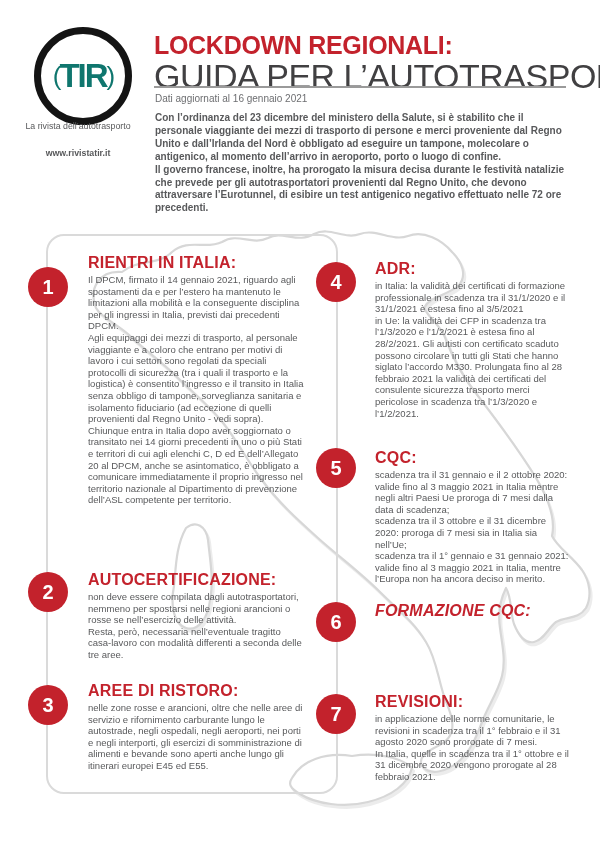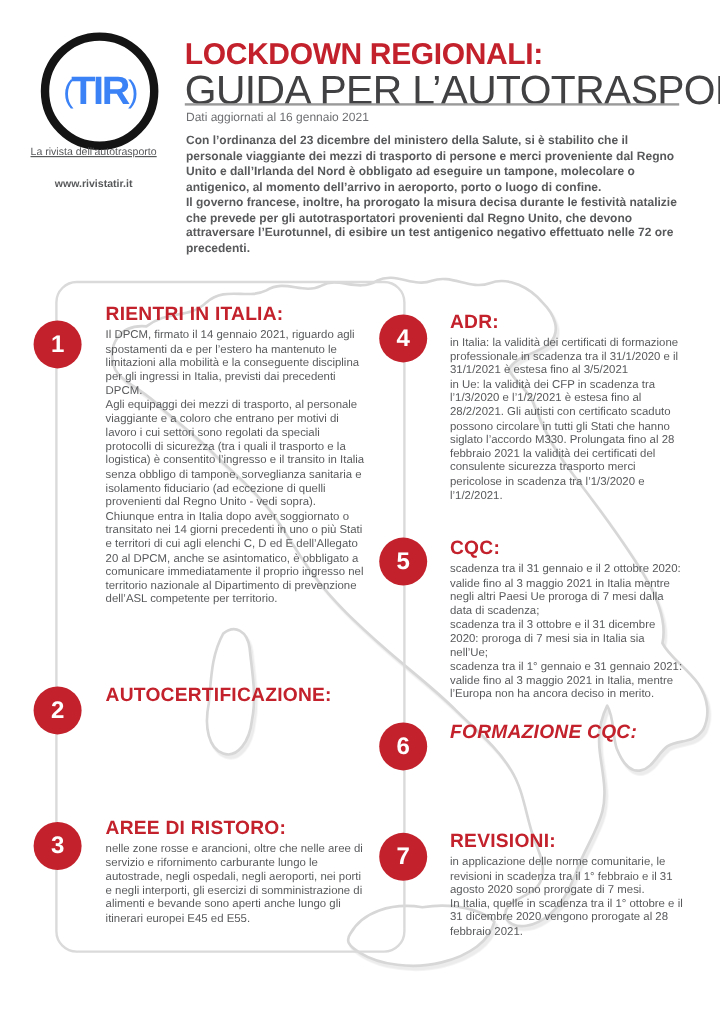--- a/index.html
+++ b/index.html
@@ -8,24 +8,24 @@
     font-family:"Liberation Sans","DejaVu Sans",sans-serif;
     color:#58595b;overflow:hidden;
   }
   .abs{position:absolute;}
   
   .logo-circle{
     left:34px;top:27px;width:84px;height:84px;border:7px solid #141414;
     border-radius:50%;display:flex;align-items:center;justify-content:center;
     background:#fff;z-index:5;
   }
-  .logo-text{font-weight:700;font-size:33px;letter-spacing:-2px;color:#3b82f6;white-space:nowrap;}
+  .logo-text{font-weight:700;font-size:33px;letter-spacing:-2px;color:#0f766e;white-space:nowrap;}
   .logo-paren{font-weight:400;font-size:26px;vertical-align:2px;}
   .logo-tagline{left:6px;width:144px;text-align:center;font-size:8.8px;color:#58595b;z-index:5;}
-  .tagline1{top:121px;text-decoration:underline;}
+  .tagline1{top:121px;}
   .tagline2{top:148px;font-weight:bold;}
   .title-red{
     left:154px;top:31px;font-size:25px;font-weight:700;letter-spacing:-0.3px;
     color:#c3222c;white-space:nowrap;z-index:5;
   }
   .title-gray{
     left:154px;top:57px;font-size:34px;font-weight:400;letter-spacing:-0.5px;
     color:#414042;white-space:nowrap;z-index:5;
   }
   .title-rule{left:154px;top:86px;width:412px;border-top:2px solid #9a9a9a;z-index:5;}
@@ -109,20 +109,22 @@
 <div class="abs num-circle" style="left:316px;top:602px;">6</div>
 <div class="abs num-circle" style="left:316px;top:694px;">7</div>
 
 <div class="abs section col-left" style="top:254px;">
   <h3>RIENTRI IN ITALIA:</h3>
   <p>Il DPCM, firmato il 14 gennaio 2021, riguardo agli spostamenti da e per l’estero ha mantenuto le limitazioni alla mobilità e la conseguente disciplina per gli ingressi in Italia, previsti dai precedenti DPCM.
 Agli equipaggi dei mezzi di trasporto, al personale viaggiante e a coloro che entrano per motivi di lavoro i cui settori sono regolati da speciali protocolli di sicurezza (tra i quali il trasporto e la logistica) è consentito l’ingresso e il transito in Italia senza obbligo di tampone, sorveglianza sanitaria e isolamento fiduciario (ad eccezione di quelli provenienti dal Regno Unito - vedi sopra). Chiunque entra in Italia dopo aver soggiornato o transitato nei 14 giorni precedenti in uno o più Stati e territori di cui agli elenchi C, D ed E dell’Allegato 20 al DPCM, anche se asintomatico, è obbligato a comunicare immediatamente il proprio ingresso nel territorio nazionale al Dipartimento di prevenzione dell’ASL competente per territorio.</p>
 </div>
 <div class="abs section col-left" style="top:571px;">
   <h3>AUTOCERTIFICAZIONE:</h3>
+  <p>non deve essere compilata dagli autotrasportatori, nemmeno per spostarsi nelle regioni arancioni o rosse se nell’esercizio delle attività.
+Resta, però, necessaria nell’eventuale tragitto casa-lavoro con modalità differenti a seconda delle tre aree.</p>
 </div>
 <div class="abs section col-left" style="top:682px;">
   <h3>AREE DI RISTORO:</h3>
   <p>nelle zone rosse e arancioni, oltre che nelle aree di servizio e rifornimento carburante lungo le autostrade, negli ospedali, negli aeroporti, nei porti e negli interporti, gli esercizi di somministrazione di alimenti e bevande sono aperti anche lungo gli itinerari europei E45 ed E55.</p>
 </div>
 
 <div class="abs section col-right" style="top:260px;">
   <h3>ADR:</h3>
   <p>in Italia: la validità dei certificati di formazione professionale in scadenza tra il 31/1/2020 e il 31/1/2021 è estesa fino al 3/5/2021
 in Ue: la validità dei CFP in scadenza tra l’1/3/2020 e l’1/2/2021 è estesa fino al 28/2/2021. Gli autisti con certificato scaduto possono circolare in tutti gli Stati che hanno siglato l’accordo M330. Prolungata fino al 28 febbraio 2021 la validità dei certificati del consulente sicurezza trasporto merci pericolose in scadenza tra l’1/3/2020 e l’1/2/2021.</p>

